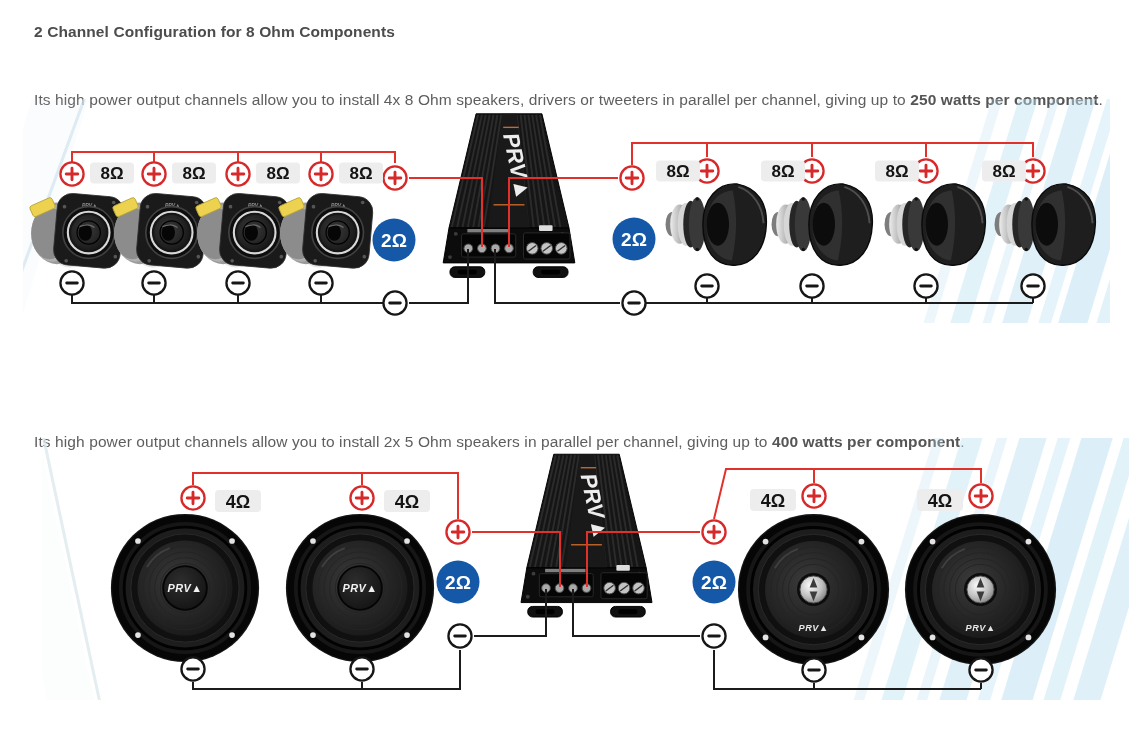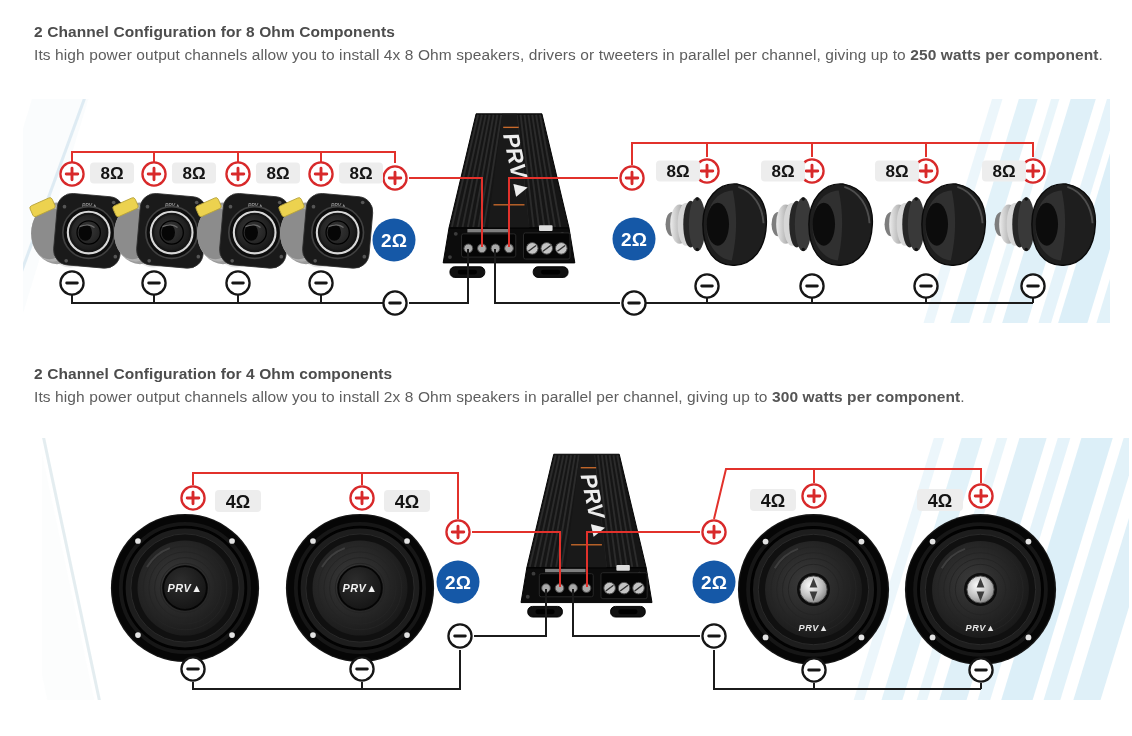--- a/index.html
+++ b/index.html
@@ -19,20 +19,21 @@
     font-weight: 700;
     color: #4c4c4c;
     letter-spacing: 0.1px;
   }
   .section-desc {
     position: absolute;
     left: 34px;
     font-size: 15.5px;
     color: #5e5e5e;
     letter-spacing: 0.1px;
+    margin-top: 45px;
   }
   .section-desc b { color: #555555; }
   #s1-heading { top: 23px; }
   #s1-desc    { top: 46px; }
   #s1-diagram { position: absolute; left: 23px; top: 99px;  width: 1087px; height: 224px; }
   #s2-heading { top: 365px; }
   #s2-desc    { top: 388px; }
   #s2-diagram { position: absolute; left: 42px; top: 438px; width: 1087px; height: 262px; }
   svg { display: block; }
   svg text {
@@ -305,22 +306,21 @@
         <circle cx="371" cy="141" r="21.5" fill="#1558a7"></circle>
         <text class="badge-text" x="371" y="148" text-anchor="middle">2Ω</text>
       </g>
       <g>
         <circle cx="611" cy="140" r="21.5" fill="#1558a7"></circle>
         <text class="badge-text" x="611" y="147" text-anchor="middle">2Ω</text>
       </g>
     </svg>
   </div>
 
-  <h2 class="section-heading" id="s2-heading">2 Channel Configuration for 4 Ohm components</h2>
-  <p class="section-desc" id="s2-desc"><span>Its high power output channels allow you to install 2x 8 Ohm speakers in parallel per channel, giving up to </span><b>300 watts per component</b><span>.</span></p>
+  <p class="section-desc" id="s2-desc"><span>Its high power output channels allow you to install 2x 5 Ohm speakers in parallel per channel, giving up to </span><b>400 watts per component</b><span>.</span></p>
 
   <div id="s2-diagram">
     <svg viewBox="0 0 1087 262" width="1087" height="262">
 
       <g fill="#bfe2f2">
         <rect x="852" y="-70" width="10" height="420" opacity="0.30" transform="rotate(17 857 131)"></rect>
         <rect x="880" y="-70" width="20" height="420" opacity="0.45" transform="rotate(17 890 131)"></rect>
         <rect x="915" y="-70" width="10" height="420" opacity="0.35" transform="rotate(17 920 131)"></rect>
         <rect x="938" y="-70" width="26" height="420" opacity="0.50" transform="rotate(17 951 131)"></rect>
         <rect x="976" y="-70" width="12" height="420" opacity="0.40" transform="rotate(17 982 131)"></rect>

